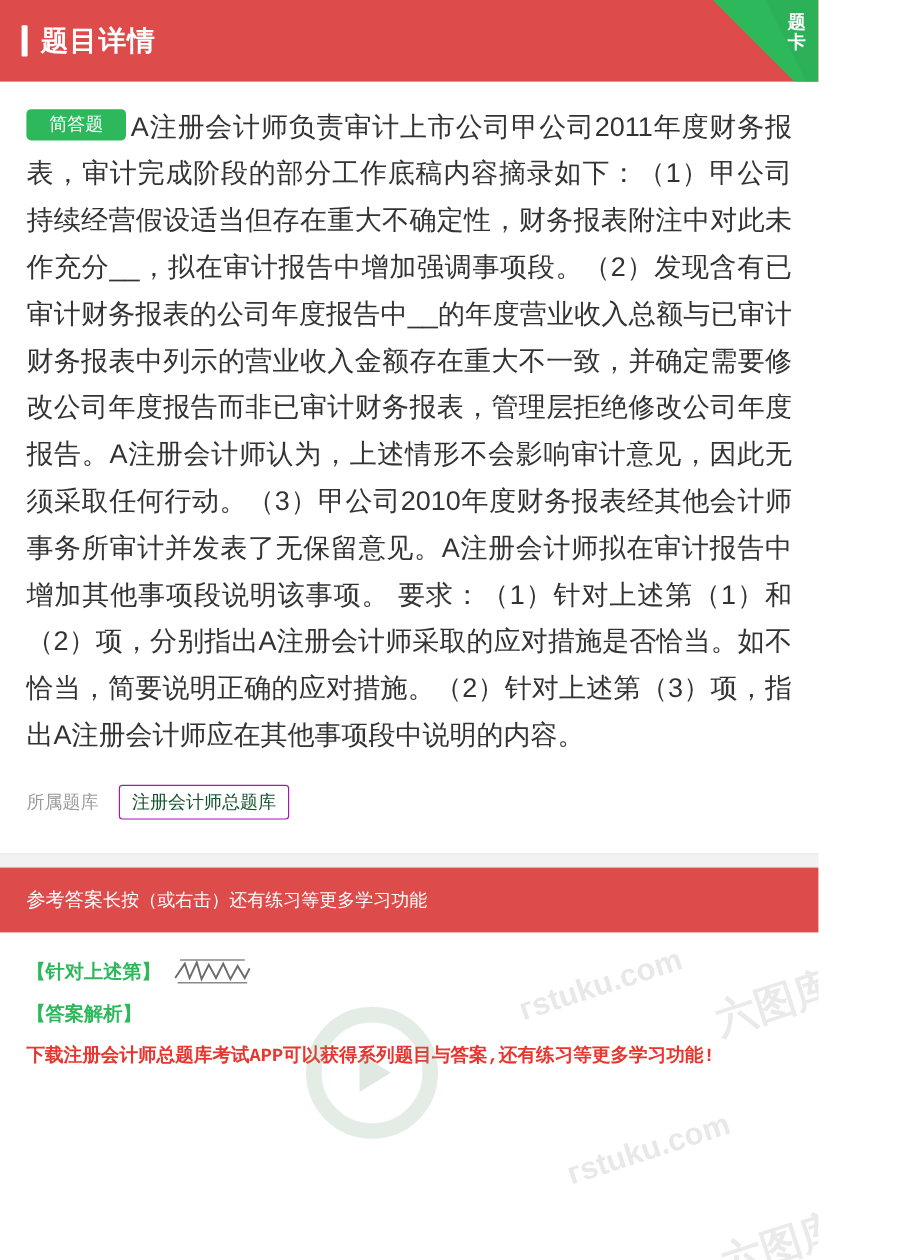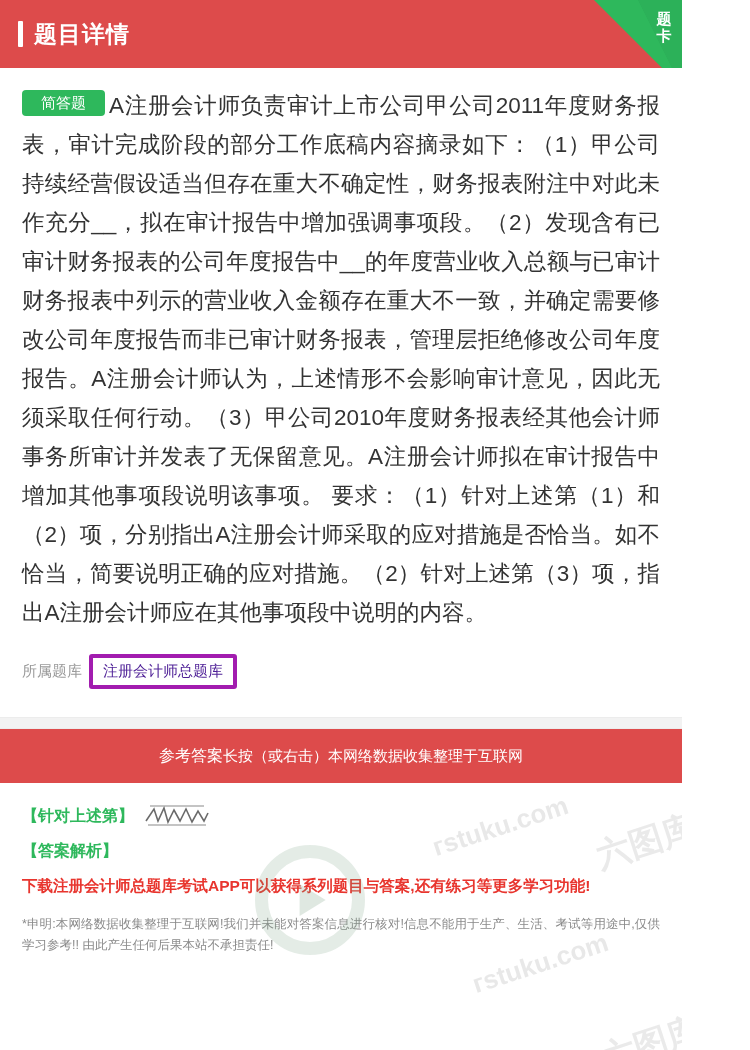--- a/index.html
+++ b/index.html
@@ -114,43 +114,44 @@
     display: flex;
     align-items: center;
     padding-bottom: 28px;
   }
   .bank-label {
     color: #9a9a9a;
     font-size: 15px;
     margin-right: 7px;
   }
   .bank-chip {
-    border: 4px solid #a21caf;
-    color: #4c1d95;
+    border: 1px solid #a21caf;
+    color: #14532d;
     font-size: 15px;
     padding: 4px 10px;
     border-radius: 3px;
     background: #fff;
+    margin-left: 10px;
   }
 
   
   .sep {
     height: 12px;
     background: #f2f2f2;
     border-top: 1px solid #ececec;
     border-bottom: 1px solid #ececec;
   }
 
   
   .answer-head {
     background: #dd4b4b;
     height: 54px;
     display: flex;
     align-items: center;
-    justify-content: center;
+    justify-content: flex-start;
     padding: 0 22px;
     color: #ffffff;
   }
   .answer-head .left { font-size: 16px; }
   .answer-head .right { font-size: 15px; }
 
   
   .answer-body {
     position: relative;
     padding: 20px 22px 0 22px;
@@ -183,20 +184,21 @@
     text-align: justify;
     word-break: break-all;
     text-indent: 2em;
   }
   .promo {
     color: #e8352e;
     font-size: 15.5px;
     font-weight: bold;
     line-height: 28px;
     margin-top: 10px;
+    font-family: Liberation Mono, monospace;
   }
   .disclaimer {
     font-size: 12.5px;
     color: #8a8a8a;
     line-height: 21px;
     margin-top: 14px;
     text-align: justify;
   }
 
   
@@ -260,21 +262,21 @@
     <div class="bank-row">
       <span class="bank-label">所属题库</span>
       <span class="bank-chip">注册会计师总题库</span>
     </div>
   </div>
 
   <div class="sep"></div>
 
   <div class="answer-head">
     <span class="left">参考答案</span>
-    <span class="right">长按（或右击）本网络数据收集整理于互联网</span>
+    <span class="right">长按（或右击）还有练习等更多学习功能</span>
   </div>
 
   <div class="answer-body">
 
     <div class="wm wm-logo" style="left:255px; top:62px;"></div>
     <div class="wm wm-text" style="left:430px; top:28px;">гstuku.com</div>
     <div class="wm wm-text" style="left:470px; top:165px;">гstuku.com</div>
     <div class="wm wm-big" style="left:595px; top:36px;">六图库</div>
     <div class="wm wm-big" style="left:600px; top:238px;">六图库</div>
 
@@ -284,16 +286,15 @@
         <path d="M2,18 L10,6 L14,18 L20,5 L24,19 L30,7 L36,18 L42,6 L48,19 L54,8 L60,18 L64,10" stroke="#6b6b6b" stroke-width="1.6" fill="none"></path>
         <path d="M4,22 L62,22" stroke="#8a8a8a" stroke-width="1.2" fill="none"></path>
         <path d="M6,3 L60,3" stroke="#8a8a8a" stroke-width="1.2" fill="none"></path>
       </svg>
     </div>
 
     <div class="ans-label-2">【答案解析】</div>
 
     <div class="promo">下载注册会计师总题库考试APP可以获得系列题目与答案,还有练习等更多学习功能!</div>
 
-    <div class="disclaimer">*申明:本网络数据收集整理于互联网!我们并未能对答案信息进行核对!信息不能用于生产、生活、考试等用途中,仅供学习参考!! 由此产生任何后果本站不承担责任!</div>
   </div>
 
 </div>
 
 </body></html>

